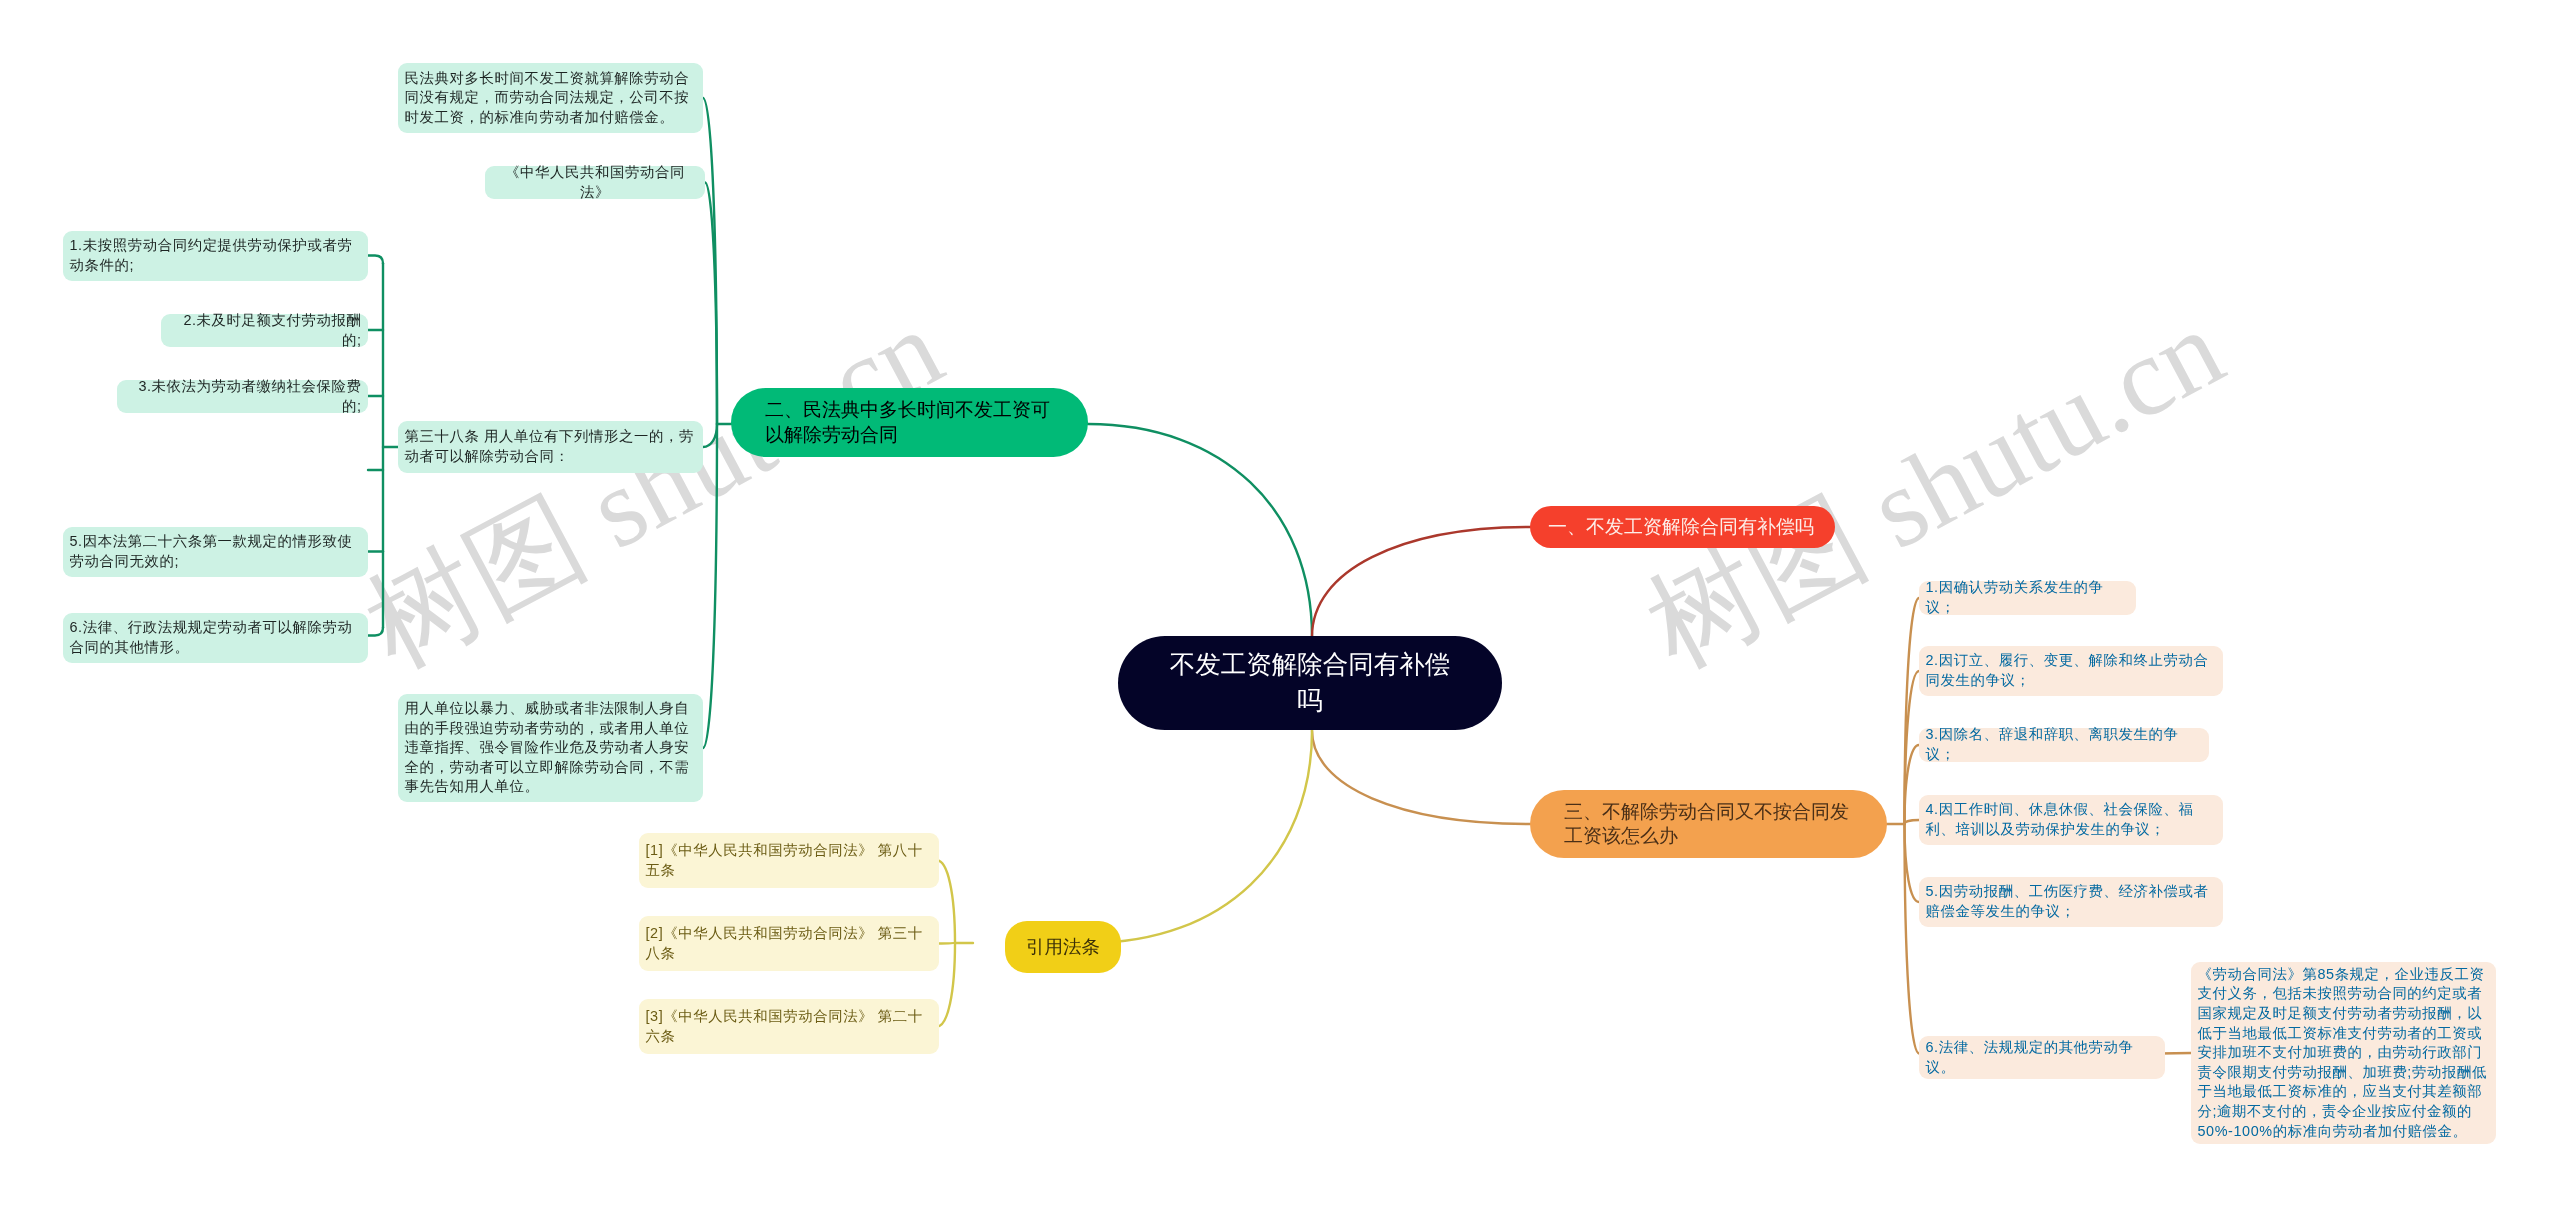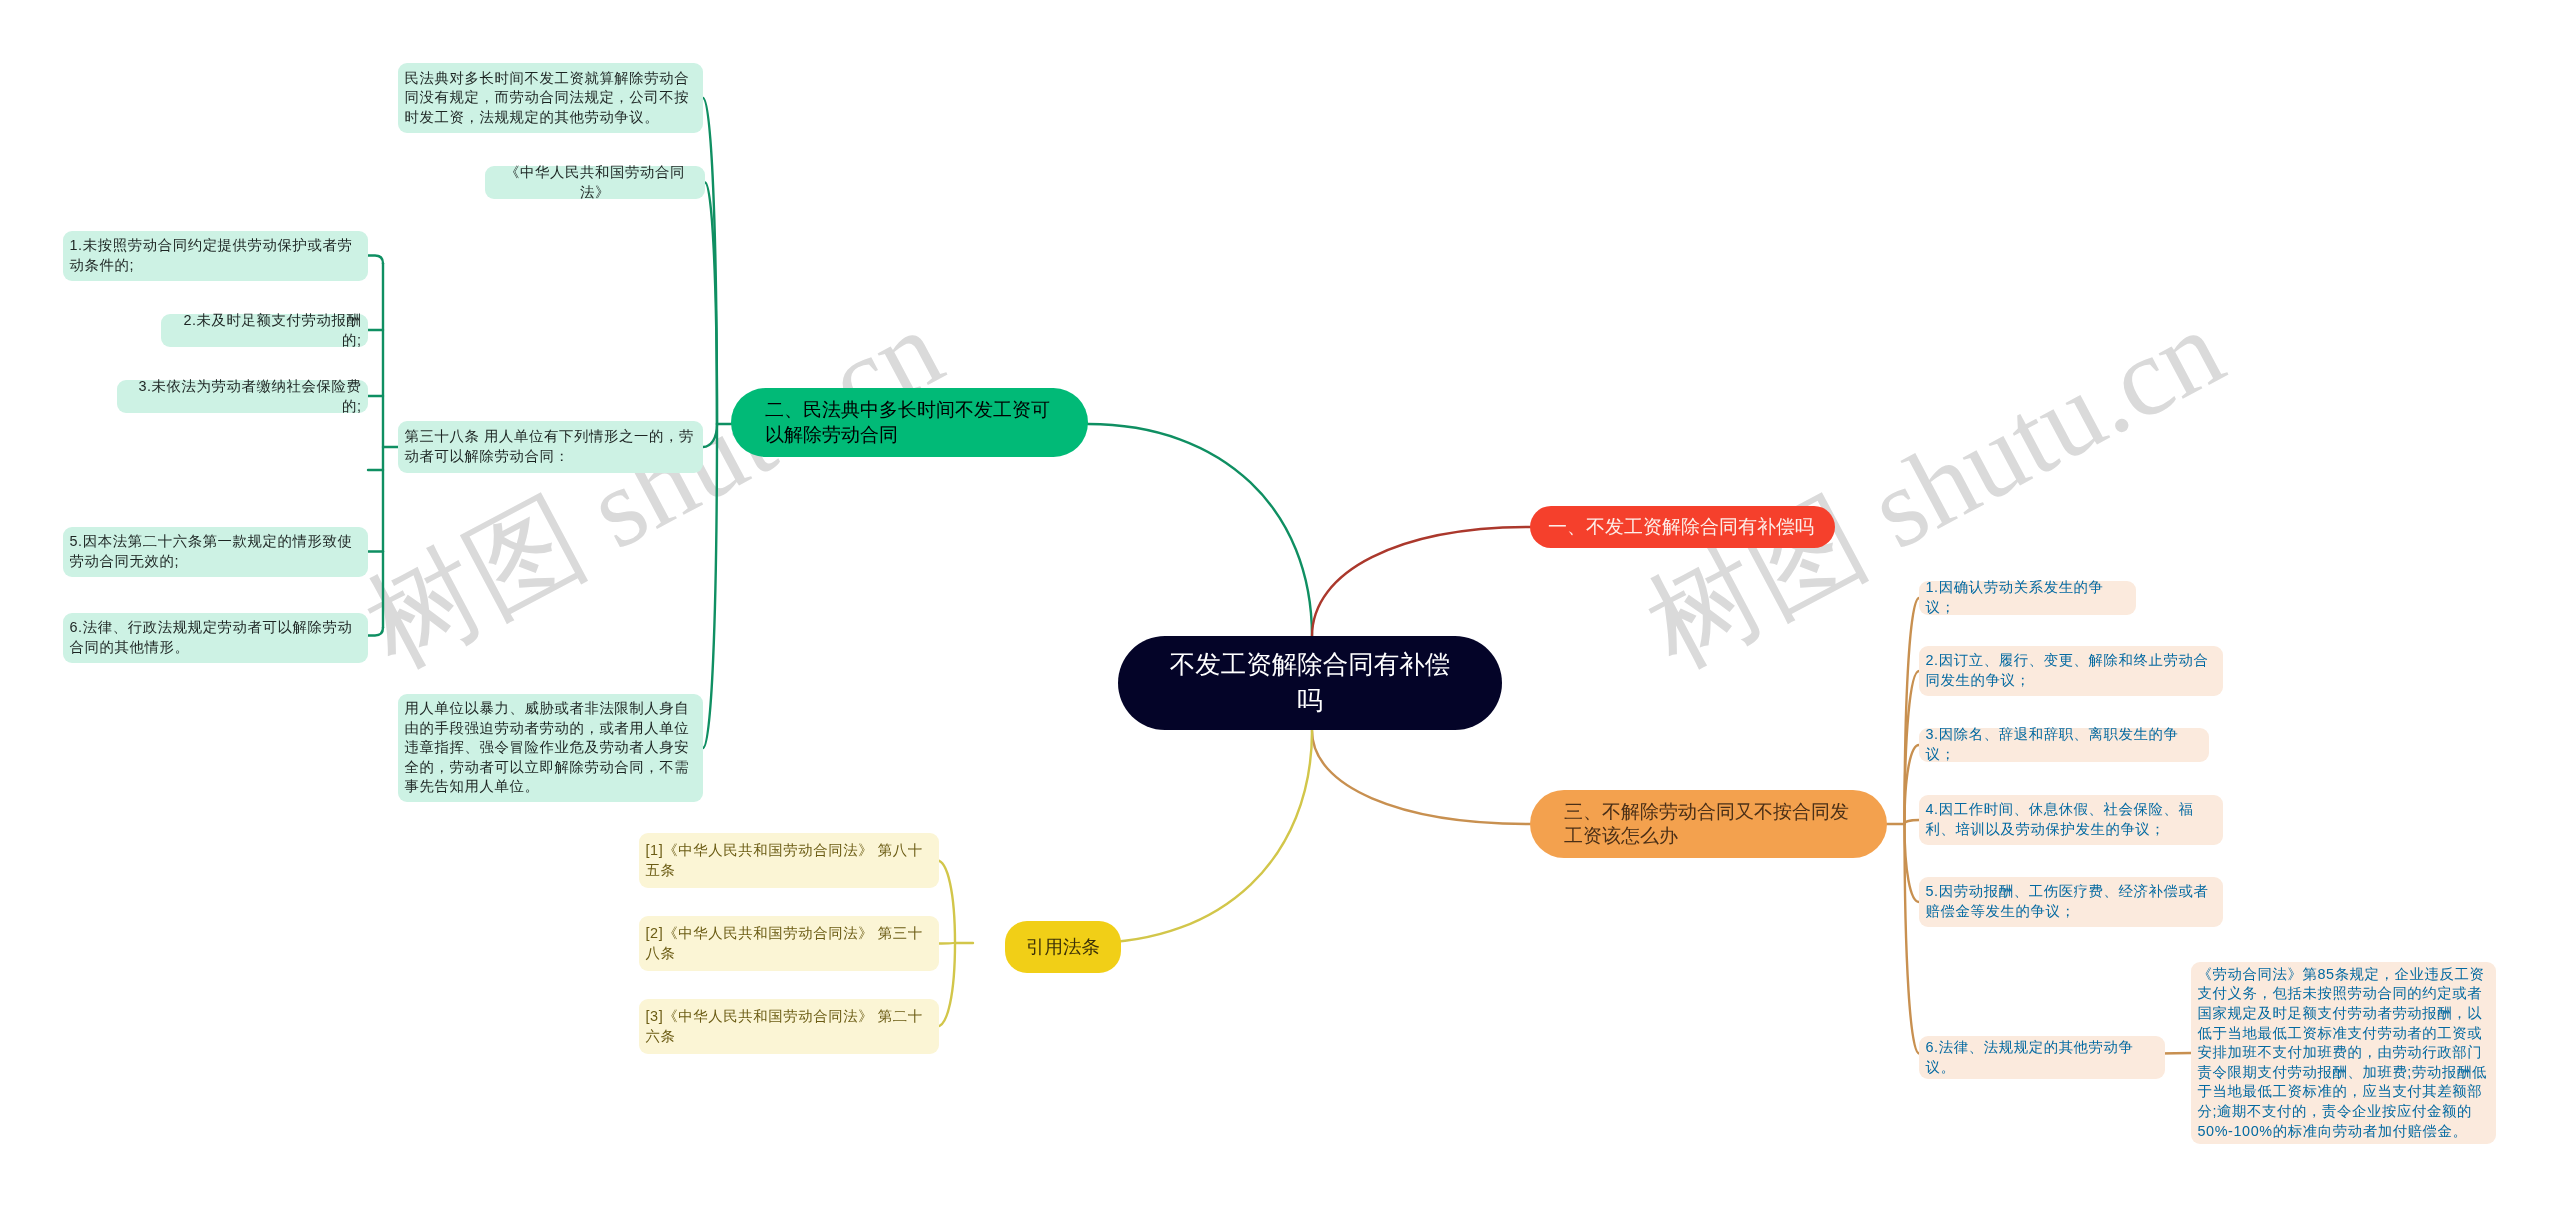--- a/index.html
+++ b/index.html
@@ -65,21 +65,21 @@
     <path d="M937.0,943.5 C947.8,943.5 955.0,943.3 955.0,943.0" stroke="#d2c64a" stroke-width="2.4"></path>
     <path d="M937.0,1026.5 C947.8,1026.5 955.0,993.1 955.0,943.0" stroke="#d2c64a" stroke-width="2.4"></path>
     <path d="M955.0,943.0 L973.0,943.0" stroke="#d2c64a" stroke-width="2.4"></path>
   </svg>
 
   <div class="node root" style="left:1118px;top:636px;width:384px;height:94px">不发工资解除合同有补偿吗</div>
   <div class="node red" style="left:1530px;top:506px;width:305px;height:42px">一、不发工资解除合同有补偿吗</div>
   <div class="node green" style="left:731px;top:388px;width:357px;height:69px">二、民法典中多长时间不发工资可以解除劳动合同</div>
   <div class="node orange" style="left:1530px;top:790px;width:357px;height:68px">三、不解除劳动合同又不按合同发工资该怎么办</div>
   <div class="node yellow" style="left:1005px;top:921px;width:116px;height:52px">引用法条</div>
-  <div class="node gleaf" style="left:398px;top:63px;width:305px;height:70px">民法典对多长时间不发工资就算解除劳动合同没有规定，而劳动合同法规定，公司不按时发工资，法规规定的其他劳动争议。</div>
+  <div class="node gleaf" style="left:398px;top:63px;width:305px;height:70px">民法典对多长时间不发工资就算解除劳动合同没有规定，而劳动合同法规定，公司不按时发工资，的标准向劳动者加付赔偿金。</div>
   <div class="node gleaf a-center" style="left:485px;top:166px;width:220px;height:33px">《中华人民共和国劳动合同法》</div>
   <div class="node gleaf" style="left:398px;top:421px;width:305px;height:52px">第三十八条 用人单位有下列情形之一的，劳动者可以解除劳动合同：</div>
   <div class="node gleaf" style="left:398px;top:694px;width:305px;height:108px">用人单位以暴力、威胁或者非法限制人身自由的手段强迫劳动者劳动的，或者用人单位违章指挥、强令冒险作业危及劳动者人身安全的，劳动者可以立即解除劳动合同，不需事先告知用人单位。</div>
   <div class="node gleaf" style="left:63px;top:231px;width:305px;height:50px">1.未按照劳动合同约定提供劳动保护或者劳动条件的;</div>
   <div class="node gleaf a-right" style="left:161px;top:314px;width:207px;height:33px">2.未及时足额支付劳动报酬的;</div>
   <div class="node gleaf a-right" style="left:117px;top:380px;width:251px;height:33px">3.未依法为劳动者缴纳社会保险费的;</div>
   <div class="node gleaf" style="left:63px;top:527px;width:305px;height:50px">5.因本法第二十六条第一款规定的情形致使劳动合同无效的;</div>
   <div class="node gleaf" style="left:63px;top:613px;width:305px;height:50px">6.法律、行政法规规定劳动者可以解除劳动合同的其他情形。</div>
   <div class="node oleaf" style="left:1919px;top:581px;width:217px;height:34px">1.因确认劳动关系发生的争议；</div>
   <div class="node oleaf" style="left:1919px;top:646px;width:304px;height:50px">2.因订立、履行、变更、解除和终止劳动合同发生的争议；</div>

